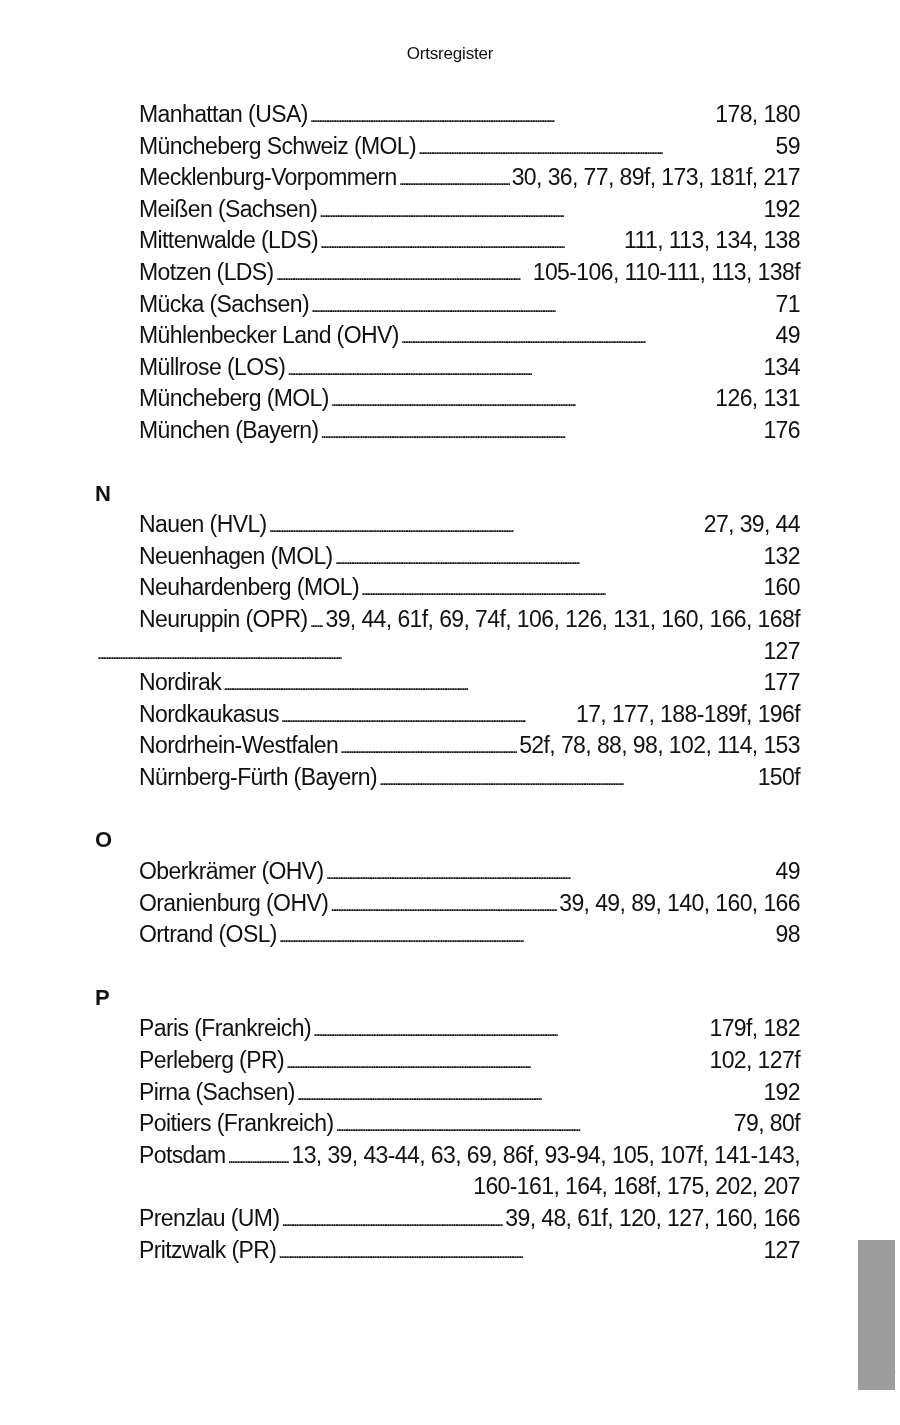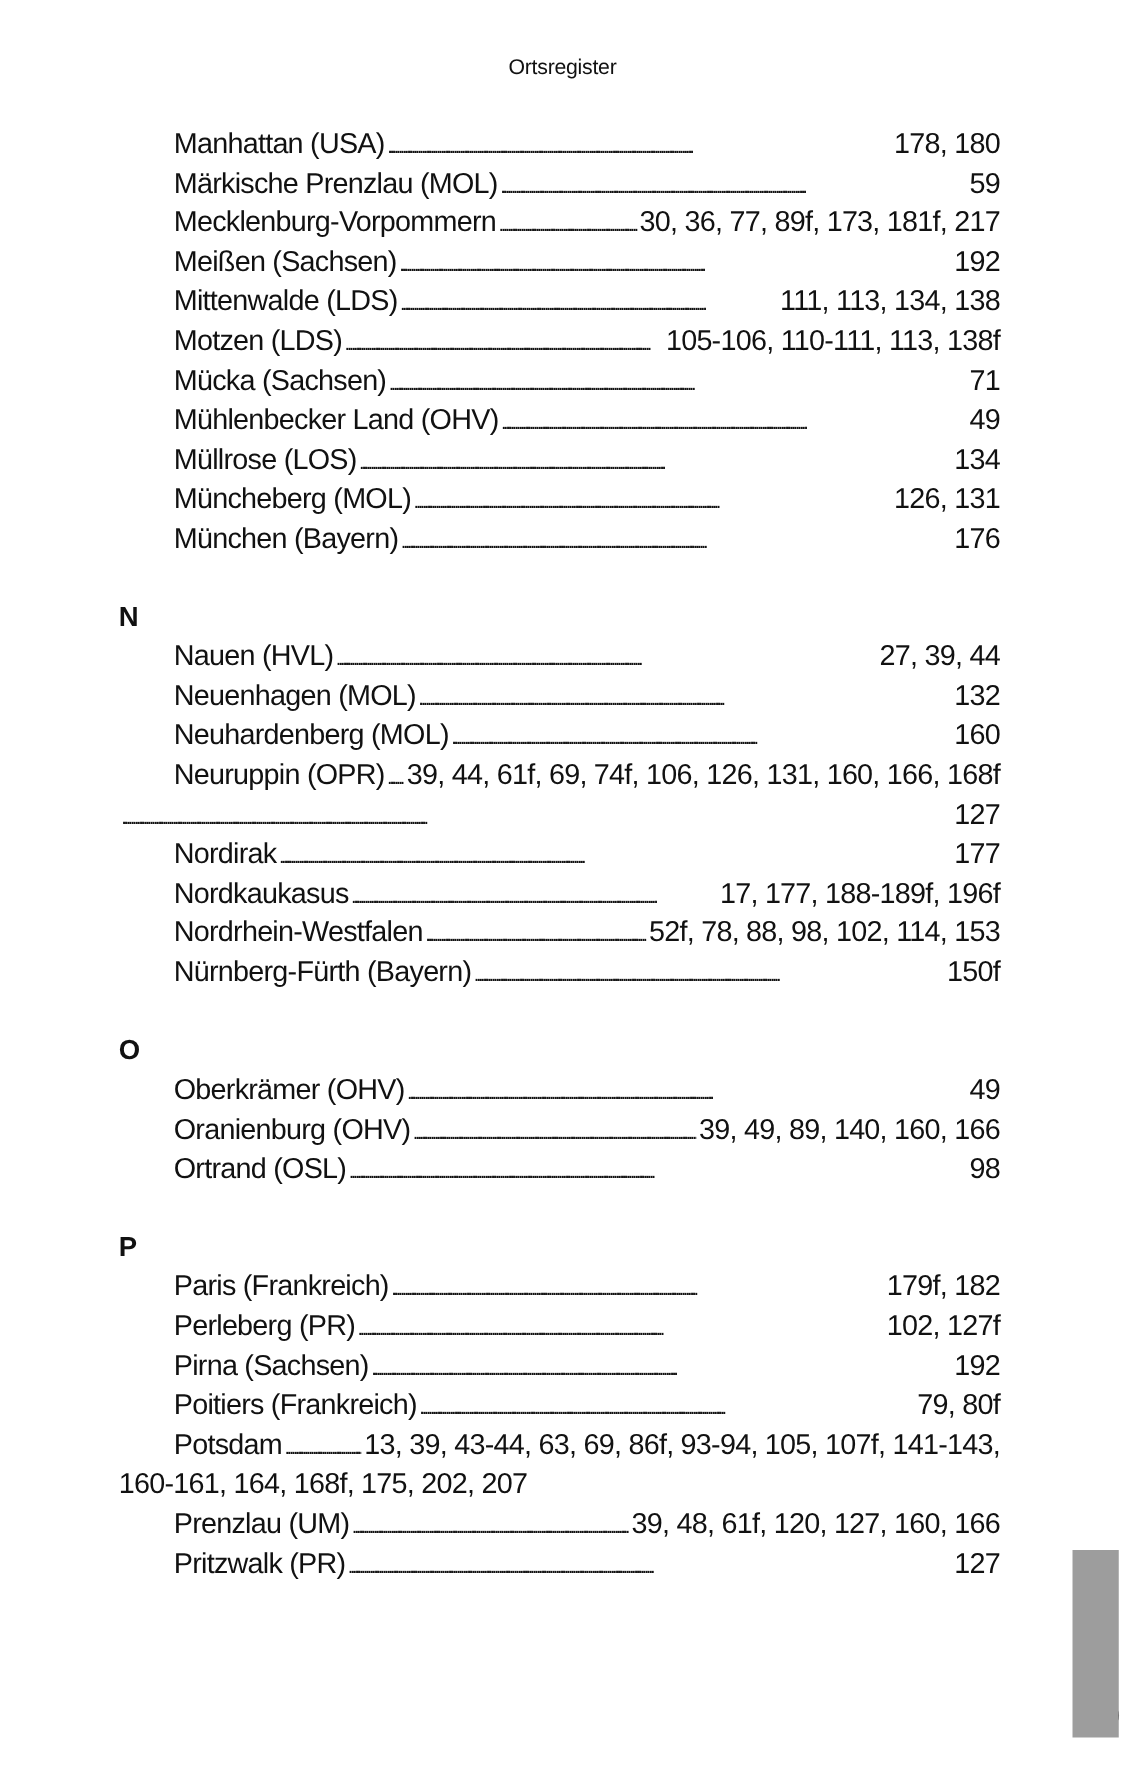--- a/index.html
+++ b/index.html
@@ -52,20 +52,21 @@
     .entry .leader::before {
       content: ". . . . . . . . . . . . . . . . . . . . . . . . . . . . . . . . . . . . . . . . . . . . . . . . . . . . . . . . . . . . . . . . . . . . . . . . . . . . . . . . . . . . . . . . . . . . . . . . . . . . . . . . . . . . . . . . . . . . . . . . . . . . . . . . . . . . . . . . . . . . . . . .";
       letter-spacing: -3.6px;
       font-size: 16px;
     }
     .entry .pages {
       flex: 0 0 auto;
       text-align: right;
     }
     .entry.continuation {
+      justify-content: flex-end;
     }
     .letter-heading {
       font-weight: bold;
       font-size: 22px;
       height: 31.6px;
       line-height: 31.6px;
       margin-top: 31px;
     }
     .page-number {
       position: absolute;
@@ -91,21 +92,21 @@
 
 <div class="index">
 
   <div>
     <div class="entry">
       <span class="name">Manhattan (USA)</span>
       <span class="leader"></span>
       <span class="pages">178, 180</span>
     </div>
     <div class="entry">
-      <span class="name">Märkische Prenzlau (MOL)</span>
+      <span class="name">Müncheberg Schweiz (MOL)</span>
       <span class="leader"></span>
       <span class="pages">59</span>
     </div>
     <div class="entry">
       <span class="name">Mecklenburg-Vorpommern</span>
       <span class="leader"></span>
       <span class="pages">30, 36, 77, 89f, 173, 181f, 217</span>
     </div>
     <div class="entry">
       <span class="name">Meißen (Sachsen)</span>

